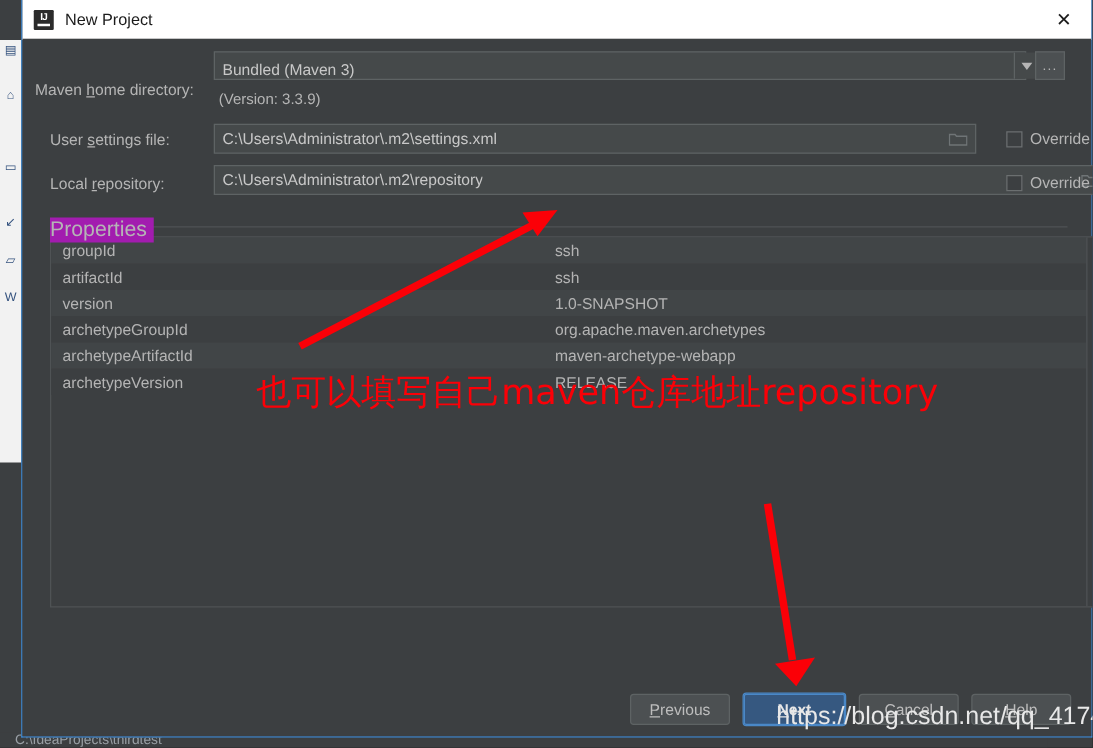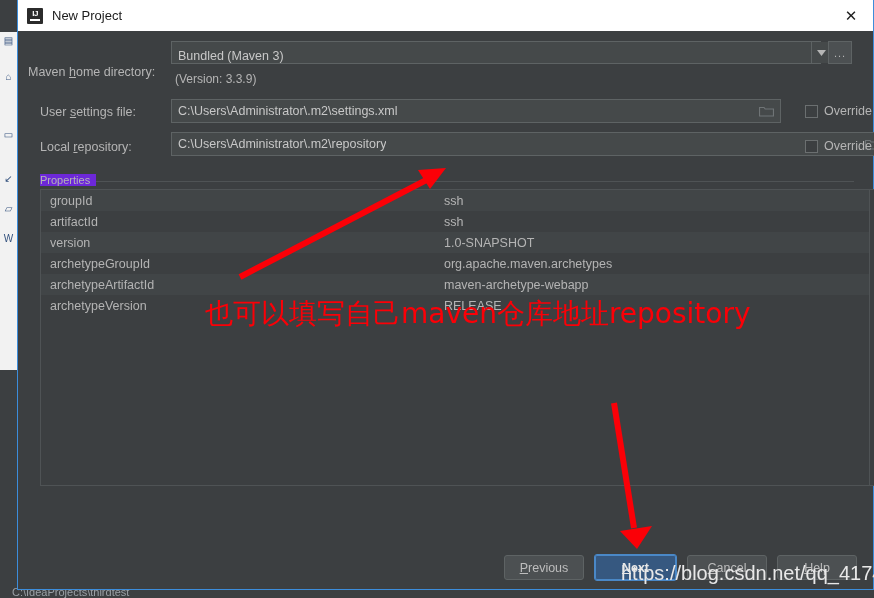--- a/index.html
+++ b/index.html
@@ -194,22 +194,22 @@
     position: absolute;
     color: #b5b5b5;
     font-size: 12.5px;
   }
 
   
   #props-title {
     position: absolute;
     left: 22px; top: 143px;
     color: #b5b5b5;
-    font-size: 11px;
-    background: #6d28d9;
+    font-size: 17px;
+    background: #a21caf;
     padding-right: 6px;
     z-index: 2;
   }
   #props-rule {
     position: absolute;
     left: 22px; top: 150px; right: 19px;
     height: 1px;
     background: #4f5355;
   }
   #props-panel {

